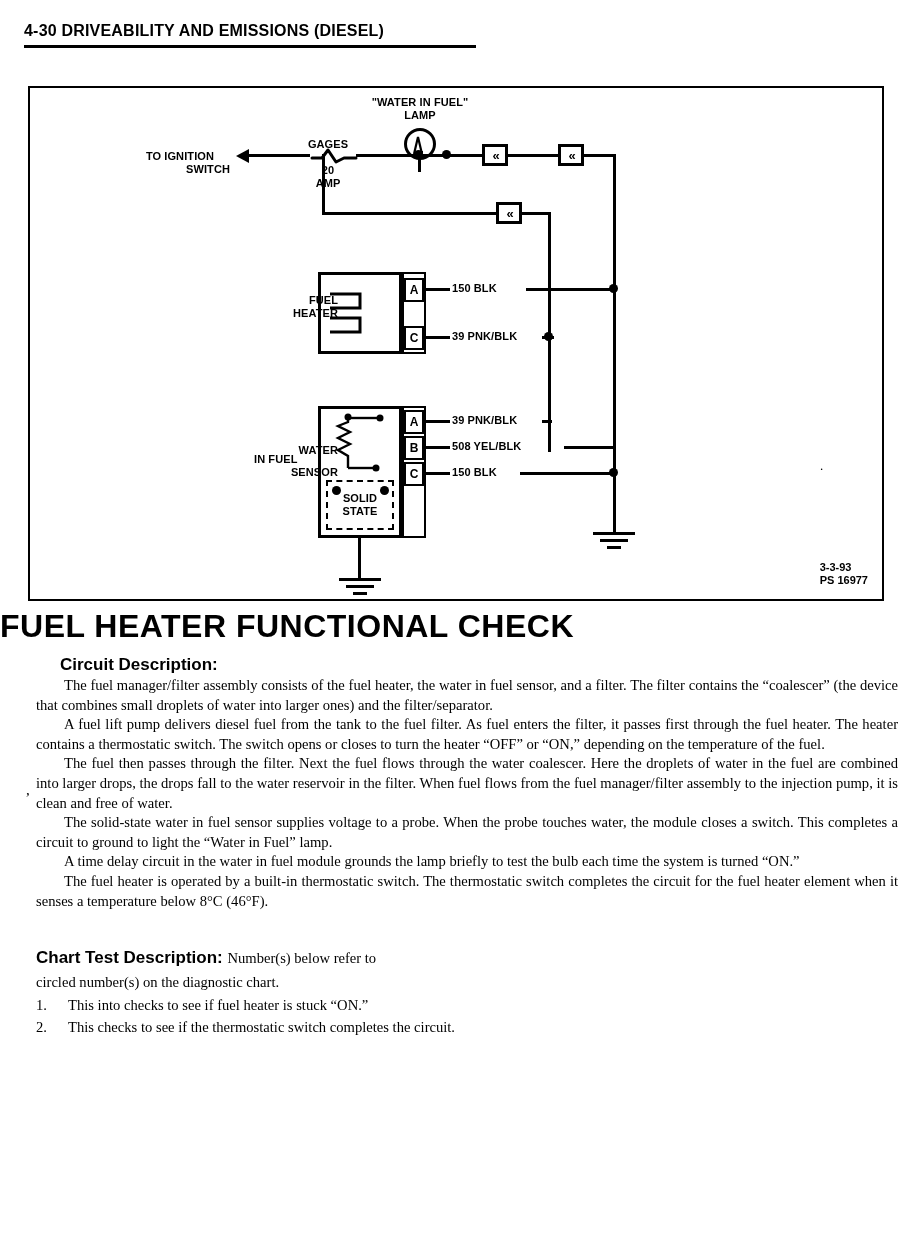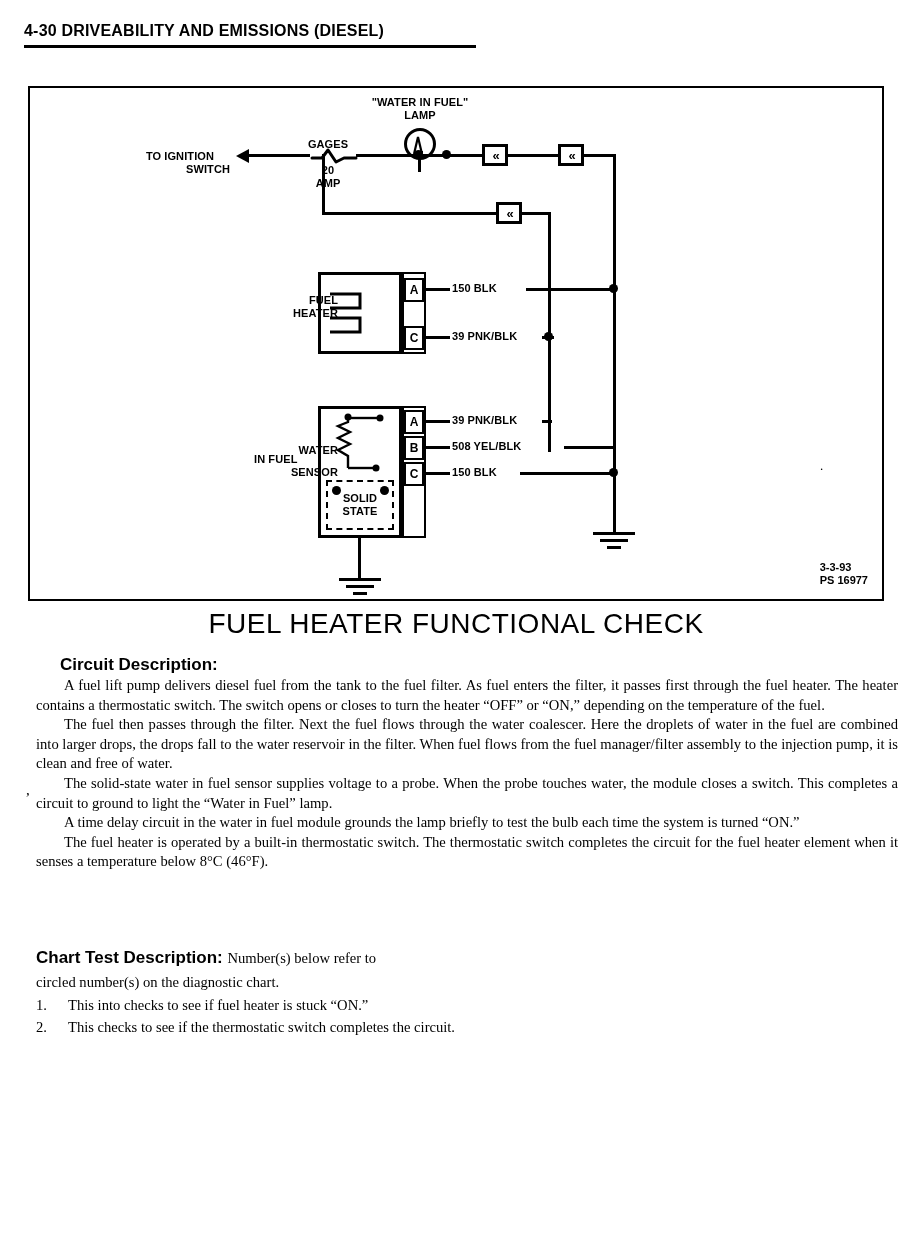--- a/index.html
+++ b/index.html
@@ -166,24 +166,24 @@
     line-height: 13px;
     text-align: left;
   }
 
   
   .main-title {
     position: absolute;
     left: 0;
     top: 608px;
     width: 912px;
-    text-align: center;
-    font-family: "Liberation Sans", sans-serif;
-    font-weight: normal;
-    font-size: 28px;
+    text-align: left;
+    font-family: "Liberation Sans", sans-serif;
+    font-weight: bold;
+    font-size: 32px;
     letter-spacing: 0.5px;
   }
 
   
   .sec-head {
     position: absolute;
     font-family: "Liberation Sans", sans-serif;
     font-weight: bold;
     font-size: 17px;
   }
@@ -378,20 +378,21 @@
       <div>PS 16977</div>
     </div>
   </div>
 </div>
 
 <div class="main-title">FUEL HEATER FUNCTIONAL CHECK</div>
 
 <div class="sec-head" style="left:60px; top:655px;">Circuit Description:</div>
 
 <div class="body-col">
+  <p>The fuel manager/filter assembly consists of the fuel heater, the water in fuel sensor, and a filter. The filter contains the “coalescer” (the device that combines small droplets of water into larger ones) and the filter/separator.</p>
   <p>A fuel lift pump delivers diesel fuel from the tank to the fuel filter.  As fuel enters the filter, it passes first through the fuel heater. The heater contains a thermostatic switch.  The switch opens or closes to turn the heater “OFF” or “ON,” depending on the temperature of the fuel.</p>
   <p>The fuel then passes through the filter.  Next the fuel flows through the water coalescer.  Here the droplets of water in the fuel are combined into larger drops, the drops fall to the water reservoir in the filter.  When fuel flows from the fuel manager/filter assembly to the injection pump, it is clean and free of water.</p>
   <p>The solid-state water in fuel sensor supplies voltage to a probe.  When the probe touches water, the module closes a switch.  This completes a circuit to ground to light the “Water in Fuel” lamp.</p>
   <p>A time delay circuit in the water in fuel module grounds the lamp briefly to test the bulb each time the system is turned “ON.”</p>
   <p>The fuel heater is operated by a built-in thermostatic switch. The thermostatic switch completes the circuit for the fuel heater element when it senses a temperature below 8°C (46°F).</p>
 </div>
 
 <div class="stray" style="left:26px; top:782px; font-size:15px;">,</div>
 
 <div class="chart-head">

